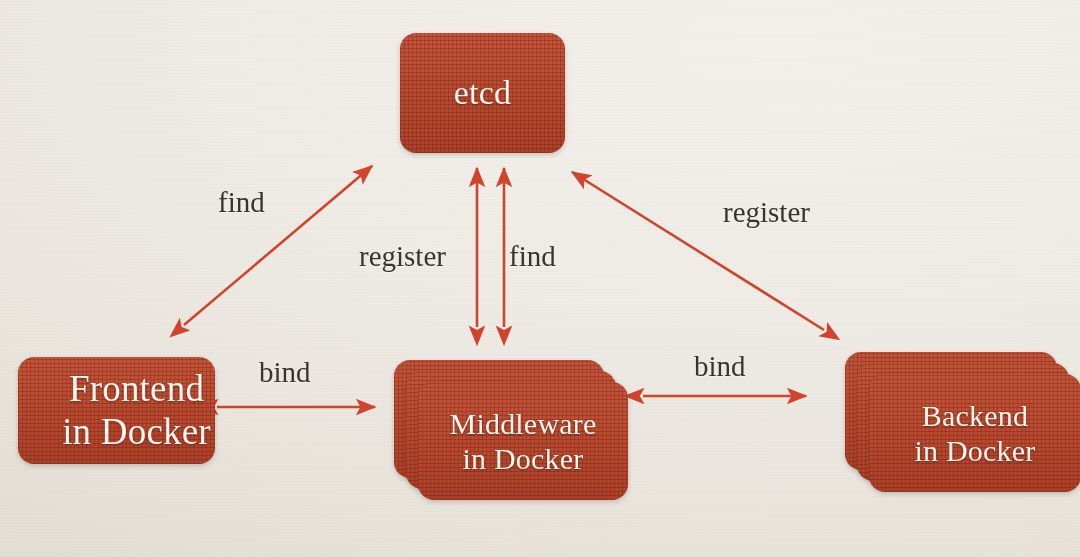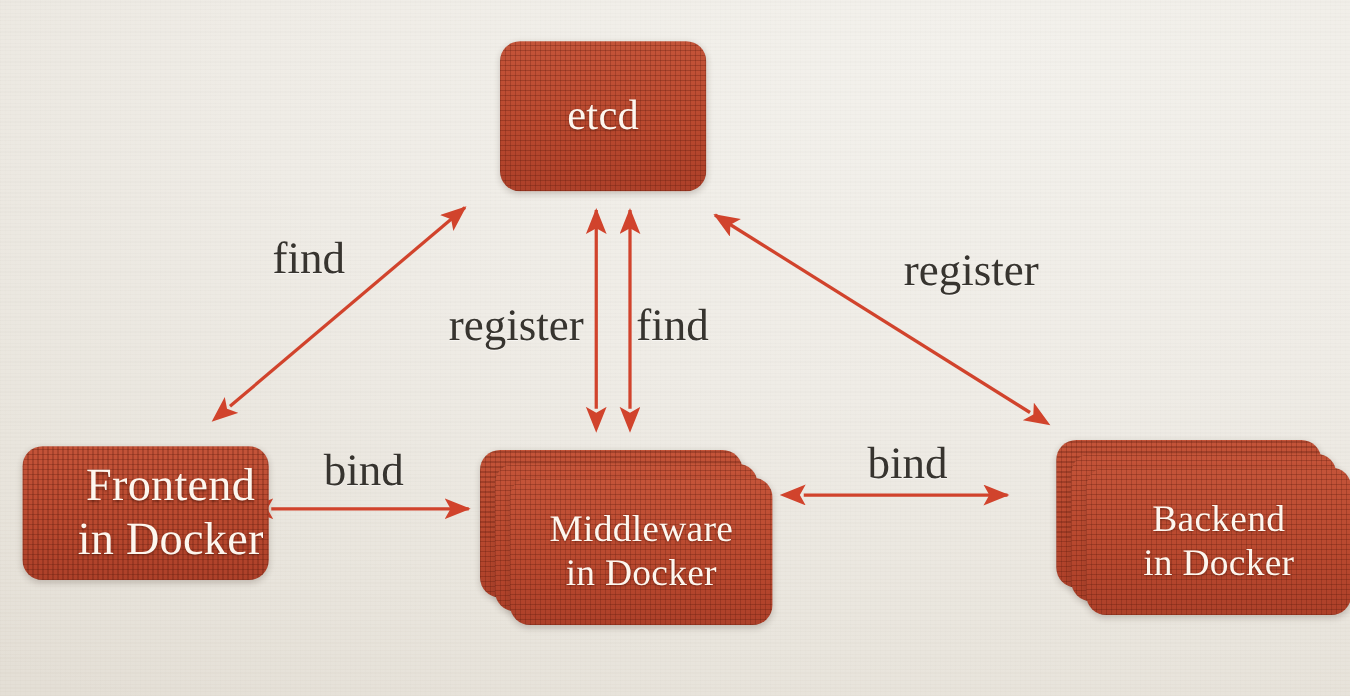--- a/index.html
+++ b/index.html
@@ -66,21 +66,21 @@
     white-space: pre-line;
     letter-spacing: .2px;
     pointer-events: none;
   }
 
   
   .edge-label {
     position: absolute;
     z-index: 5;
     color: #37342f;
-    font-size: 36px;
+    font-size: 29px;
     line-height: 1;
     white-space: nowrap;
     text-shadow: 0 1px 0 rgba(255,255,255,.5);
   }
 </style>
 </head>
 <body>
 
 <div id="canvas">
 
@@ -106,21 +106,21 @@
   <div id="node-layer">
       <div class="node" style="left: 400px; top: 33px; width: 165px; height: 120px;">
         <div class="card" style="left: 0px; top: 0px; width: 165px; height: 120px; z-index: 1;"></div>
         <div class="card-label" style="font-size: 34px; z-index: 2; left: 0px; width: 165px; top: 60px;">etcd</div>
       </div>
       <div class="node" style="left: 18px; top: 357px; width: 197px; height: 107px;">
         <div class="card" style="left: 0px; top: 0px; width: 197px; height: 107px; z-index: 1;"></div>
         <div class="card-label" style="font-size: 37px; z-index: 2; left: 0px; width: 197px; top: 53.5px; margin-left: 20px;">Frontend
 in Docker</div>
       </div>
-      <div class="node" style="left: 384px; top: 360px; width: 234px; height: 140px; border-radius: 26px;">
+      <div class="node" style="left: 394px; top: 360px; width: 234px; height: 140px; border-radius: 26px;">
         <div class="card" style="left: 0px; top: 0px; width: 210px; height: 118px; z-index: 1;"></div>
         <div class="card" style="left: 12px; top: 11px; width: 210px; height: 118px; z-index: 2;"></div>
         <div class="card" style="left: 24px; top: 22px; width: 210px; height: 118px; z-index: 3;"></div>
         <div class="card-label" style="font-size: 30px; z-index: 4; left: 24px; width: 210px; top: 81px;">Middleware
 in Docker</div>
       </div>
       <div class="node" style="left: 845px; top: 352px; width: 252px; height: 140px;">
         <div class="card" style="left: 0px; top: 0px; width: 212px; height: 118px; z-index: 1;"></div>
         <div class="card" style="left: 12px; top: 11px; width: 212px; height: 118px; z-index: 2;"></div>
         <div class="card" style="left: 24px; top: 22px; width: 212px; height: 118px; z-index: 3;"></div>

